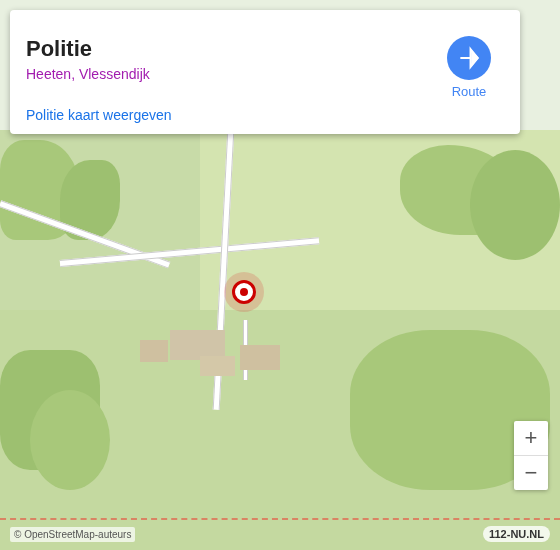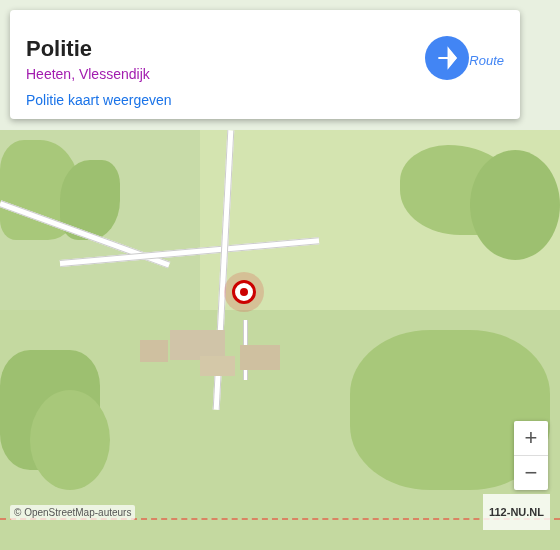--- a/index.html
+++ b/index.html
@@ -45,24 +45,24 @@
       margin-bottom: 4px;
     }
 
     .info-subtitle {
       font-size: 14px;
       color: #a21caf;
     }
 
     .route-btn {
       display: flex;
+      flex-direction: column;
       align-items: center;
       cursor: pointer;
       min-width: 70px;
-      font-style: italic;
     }
 
     .route-icon {
       width: 44px;
       height: 44px;
       background: #4285f4;
       border-radius: 50%;
       display: flex;
       align-items: center;
       justify-content: center;
@@ -167,21 +167,21 @@
     }
 
     .zoom-divider {
       height: 1px;
       background: #ddd;
     }
 
     
     .attribution {
       position: absolute;
-      bottom: 20px;
+      bottom: 8px;
       left: 0;
       right: 0;
       display: flex;
       justify-content: space-between;
       align-items: center;
       padding: 0 10px;
       z-index: 10;
     }
 
     .attribution-text {
@@ -190,22 +190,22 @@
       background: rgba(255,255,255,0.7);
       padding: 2px 4px;
       border-radius: 2px;
     }
 
     .brand-text {
       font-size: 11px;
       font-weight: bold;
       color: #333;
       background: rgba(255,255,255,0.8);
-      padding: 12px 6px;
-      border-radius: 0;
+      padding: 2px 6px;
+      border-radius: 8px;
     }
   </style>
 </head>
 <body>
 
 <div class="container">
 
   <div class="map-bg">
 
     <div class="green-patch" style="top:130px;left:0;width:200px;height:180px;background:#c8dba8;border-radius:0;"></div>

